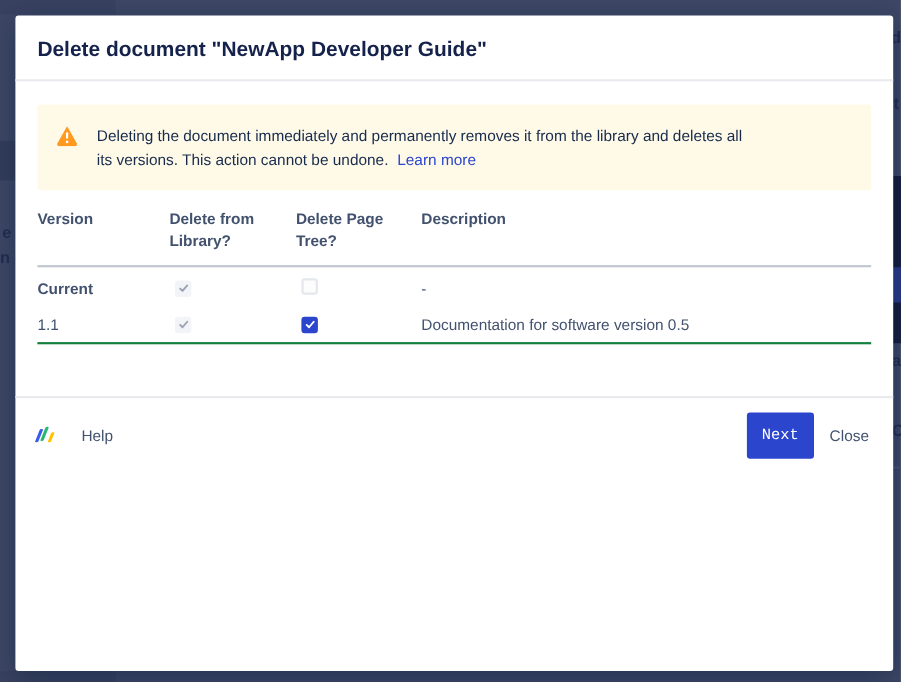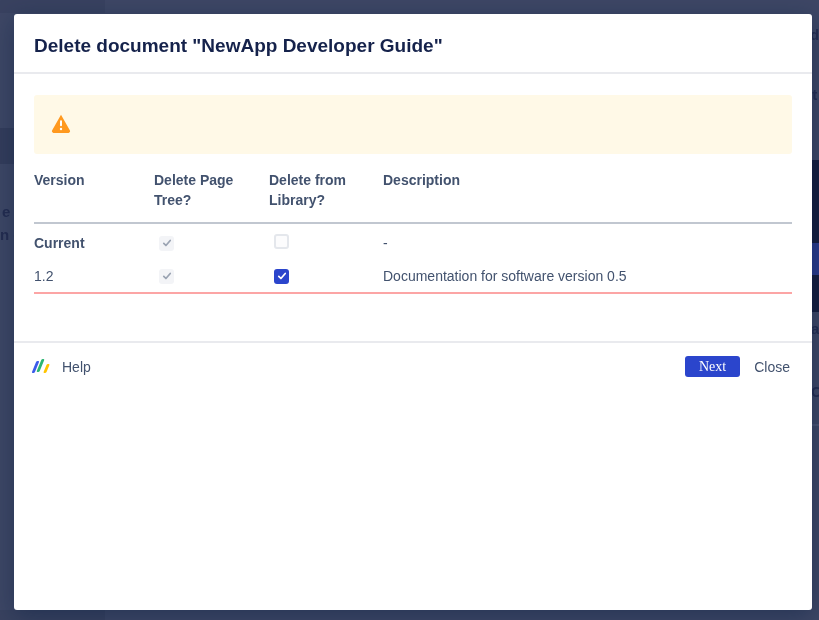--- a/index.html
+++ b/index.html
@@ -46,53 +46,53 @@
 
   
   .vtable { margin-top:16px; }
   .t-head, .t-row { display:grid; grid-template-columns:120px 115px 114px 1fr; align-items:center; }
   .t-head { border-bottom:2px solid #C1C7D0; align-items:start; }
   .t-head .th {
     font-size:14px; font-weight:700; color:#42526E; line-height:20px; padding-bottom:12px; padding-right:18px;
   }
   .t-row { height:34px; font-size:14px; color:#42526E; }
   .t-row.last { height:32px; }
-  .t-rows { border-bottom:2px solid #fca5a5; padding-top:2px; }
+  .t-rows { border-bottom:2px solid #15803d; padding-top:2px; }
   .cell-version { font-weight:400; }
   .cell-version.strong { font-weight:700; }
 
   
   .cb {
     display:inline-flex; align-items:center; justify-content:center;
     width:15px; height:15px; border-radius:3px; margin-left:5px;
     box-sizing:border-box; cursor:pointer;
   }
   .cb svg { display:none; }
   .cb.checked svg { display:block; }
   .cb.disabled { background:#F3F4F7; color:#9AA3B2; cursor:default; }
   .cb.checked:not(.disabled) { background:var(--accent, #2B45CC); color:#FFFFFF; }
   .cb:not(.checked):not(.disabled) { background:#FCFCFD; border:2px solid #E4E7EC; }
 
   
   .modal-footer {
     margin-top:47px; border-top:2px solid #E9EAEE;
     padding:13px 20px; display:flex; align-items:center;
   }
-  .help { display:flex; align-items:flex-end; cursor:pointer; }
+  .help { display:flex; align-items:flex-end; cursor:pointer;gap:12px; }
   .help-icon { display:flex; align-items:flex-start; width:20px; height:16px; margin-right:8px; }
   .help-icon i { display:block; width:3.4px; border-radius:1.2px; transform:skewX(-22deg); margin-right:2px; }
   .help-icon .s1 { height:12px; margin-top:2px; background:var(--help_blue, #3B5BE9); }
   .help-icon .s2 { height:13px; margin-top:0;  background:var(--help_green, #2BB673); }
   .help-icon .s3 { height:9px;  margin-top:5px; background:var(--help_yellow, #FFC400); }
   .help-label { font-size:14px; color:#42526E; }
 
   .btn-group { margin-left:auto; display:flex; align-items:center; }
   .btn-primary {
     background:var(--accent, #2B45CC); color:#FFFFFF; border:none; border-radius:3px;
-    height:21px; padding:0 14px; font-size:14px; font-family:Liberation Serif, serif; cursor:pointer; font-weight:400;
+    height:42px; padding:0 14px; font-size:14px; font-family:Liberation Mono, monospace; cursor:pointer; font-weight:400;
   }
   .btn-link {
     background:none; border:none; color:#42526E; font-size:14px; font-family:inherit;
     margin-left:12px; padding:0 2px; cursor:pointer;
   }
 </style>
 </head>
 <body>
 
 <div class="bd bd-topleft"></div>
@@ -119,27 +119,29 @@
   <div class="modal-body">
 
     <div class="warning">
       <span class="warning-icon">
         <svg width="20" height="20" viewBox="0 0 20 20">
           <path d="M10 1.8 L18.8 17.2 a1.9 1.9 0 0 1 -1.65 2.85 H2.85 A1.9 1.9 0 0 1 1.2 17.2 Z" fill="#FF991F"></path>
           <rect x="9" y="7.2" width="2" height="6" rx="1" fill="#FFFFFF"></rect>
           <circle cx="10" cy="16" r="1.2" fill="#FFFFFF"></circle>
         </svg>
       </span>
+      <div class="warning-text"><span>Deleting the document immediately and permanently removes it from the library and deletes all its versions. This action cannot be undone.</span><a class="learn-more">Learn more</a>
+      </div>
     </div>
 
     <div class="vtable">
       <div class="t-head">
         <div class="th">Version</div>
+        <div class="th">Delete from Library?</div>
         <div class="th">Delete Page Tree?</div>
-        <div class="th">Delete from Library?</div>
         <div class="th">Description</div>
       </div>
       <div class="t-rows">
 
         <div class="t-row">
           <div class="cell-version strong">Current</div>
           <div>
             <span class="cb checked disabled">
               <svg width="10" height="10" viewBox="0 0 14 14">
                   <path d="M2.5 7.5l3 3 6-7" fill="none" stroke="currentColor" stroke-width="2.4" stroke-linecap="round" stroke-linejoin="round"></path>
@@ -148,21 +150,21 @@
           </div>
           <div>
             <span class="cb">
               
             </span>
           </div>
           <div>-</div>
         </div>
 
         <div class="t-row last">
-          <div class="cell-version">1.2</div>
+          <div class="cell-version">1.1</div>
           <div>
             <span class="cb checked disabled">
               <svg width="10" height="10" viewBox="0 0 14 14">
                   <path d="M2.5 7.5l3 3 6-7" fill="none" stroke="currentColor" stroke-width="2.4" stroke-linecap="round" stroke-linejoin="round"></path>
                 </svg>
             </span>
           </div>
           <div>
             <span class="cb checked">
               <svg width="10" height="10" viewBox="0 0 14 14">

